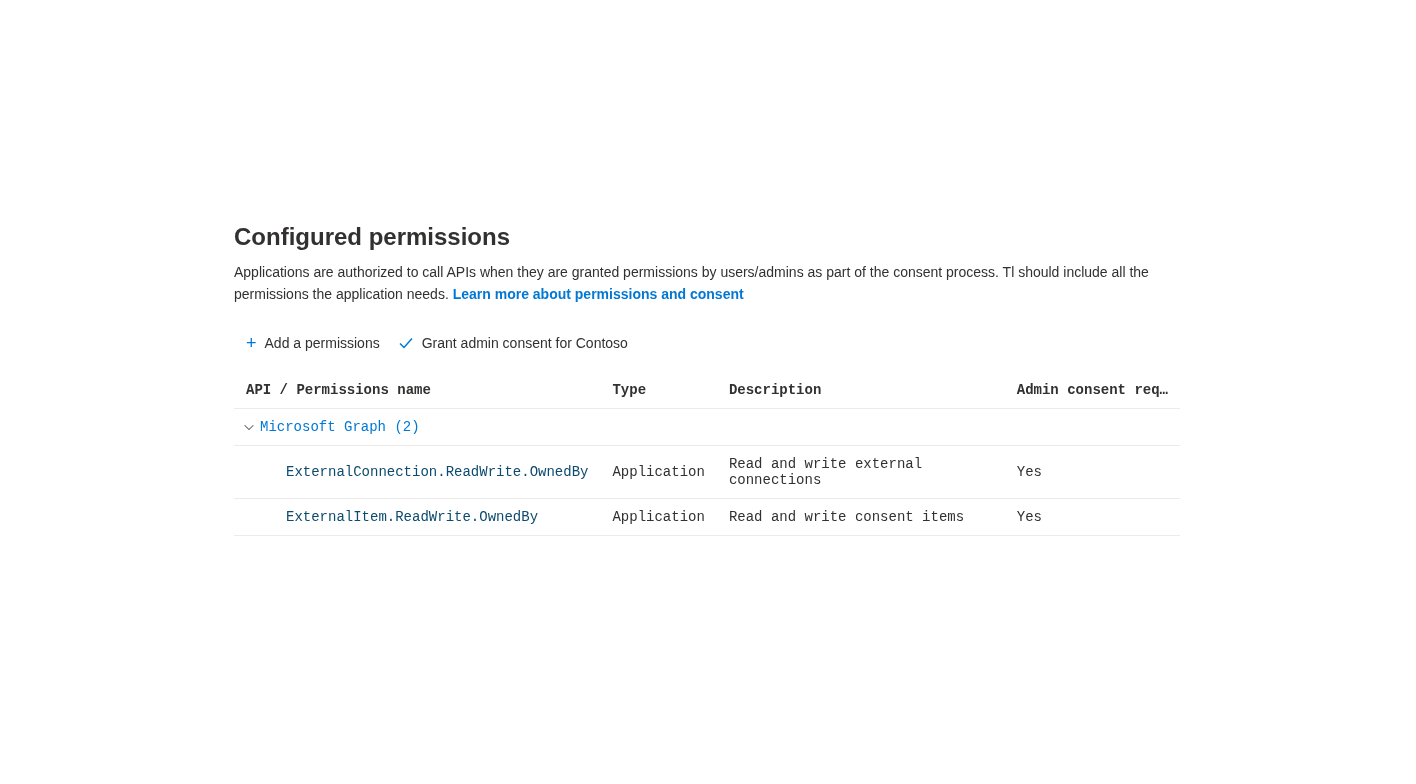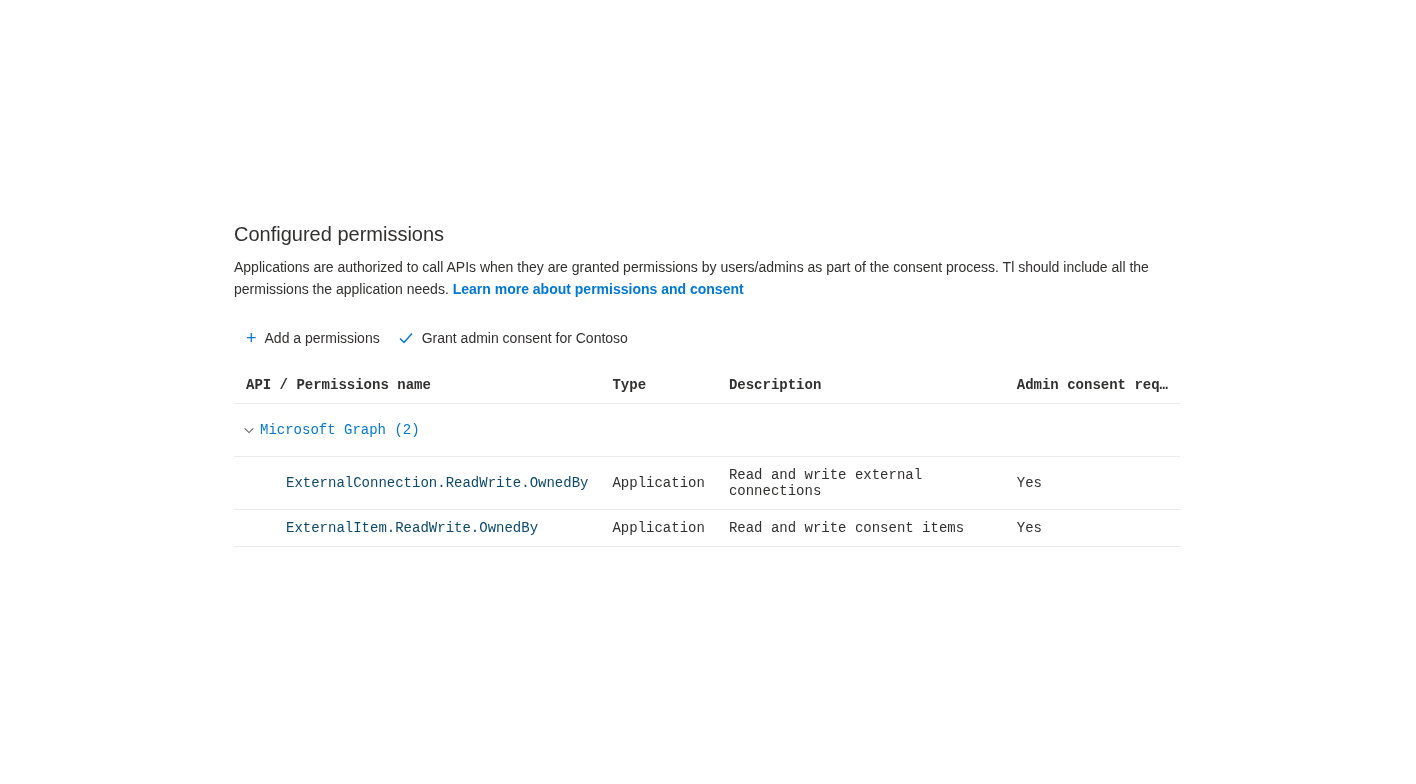--- a/index.html
+++ b/index.html
@@ -15,22 +15,22 @@
       height: 784px;
       position: relative;
     }
     .container {
       position: absolute;
       left: 234px;
       top: 223px;
       width: 946px;
     }
     .heading {
-      font-size: 20px;
-      font-weight: 400;
+      font-size: 24px;
+      font-weight: 700;
       color: #323130;
       margin-bottom: 10px;
     }
     .description {
       font-size: 14px;
       color: #323130;
       line-height: 1.6;
       margin-bottom: 28px;
     }
     .link {
@@ -82,21 +82,21 @@
     tbody tr {
       border-bottom: 1px solid #edebe9;
     }
     tbody td {
       padding: 10px 12px;
       font-size: 14px;
       color: #323130;
       vertical-align: middle;
     }
     .group-row td {
-      padding: 18px 8px;
+      padding: 10px 8px;
     }
     .group-toggle {
       display: flex;
       align-items: center;
       gap: 4px;
       color: #0078d4;
       cursor: pointer;
       font-size: 14px;
     }
     .chevron {

